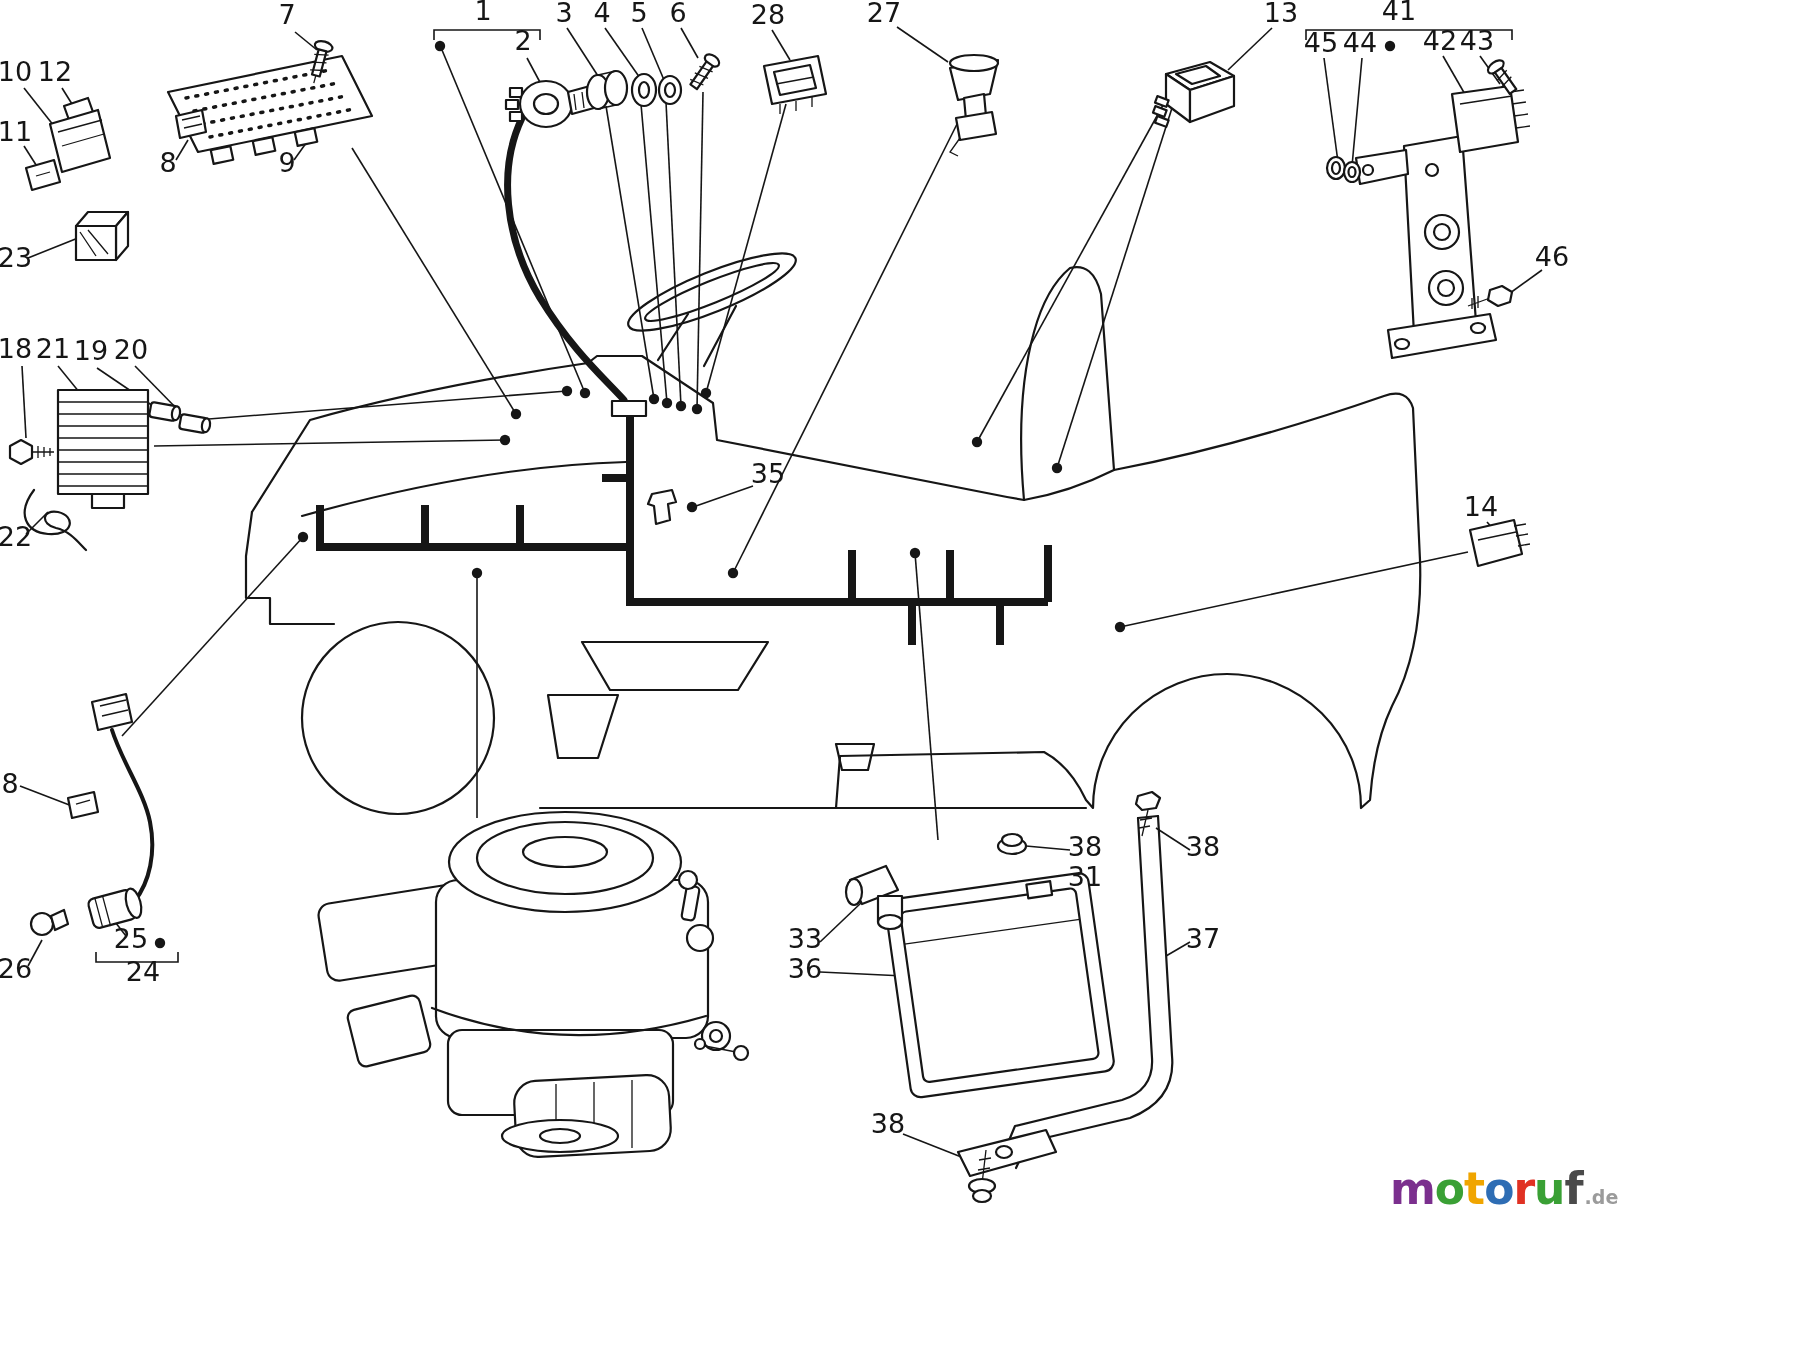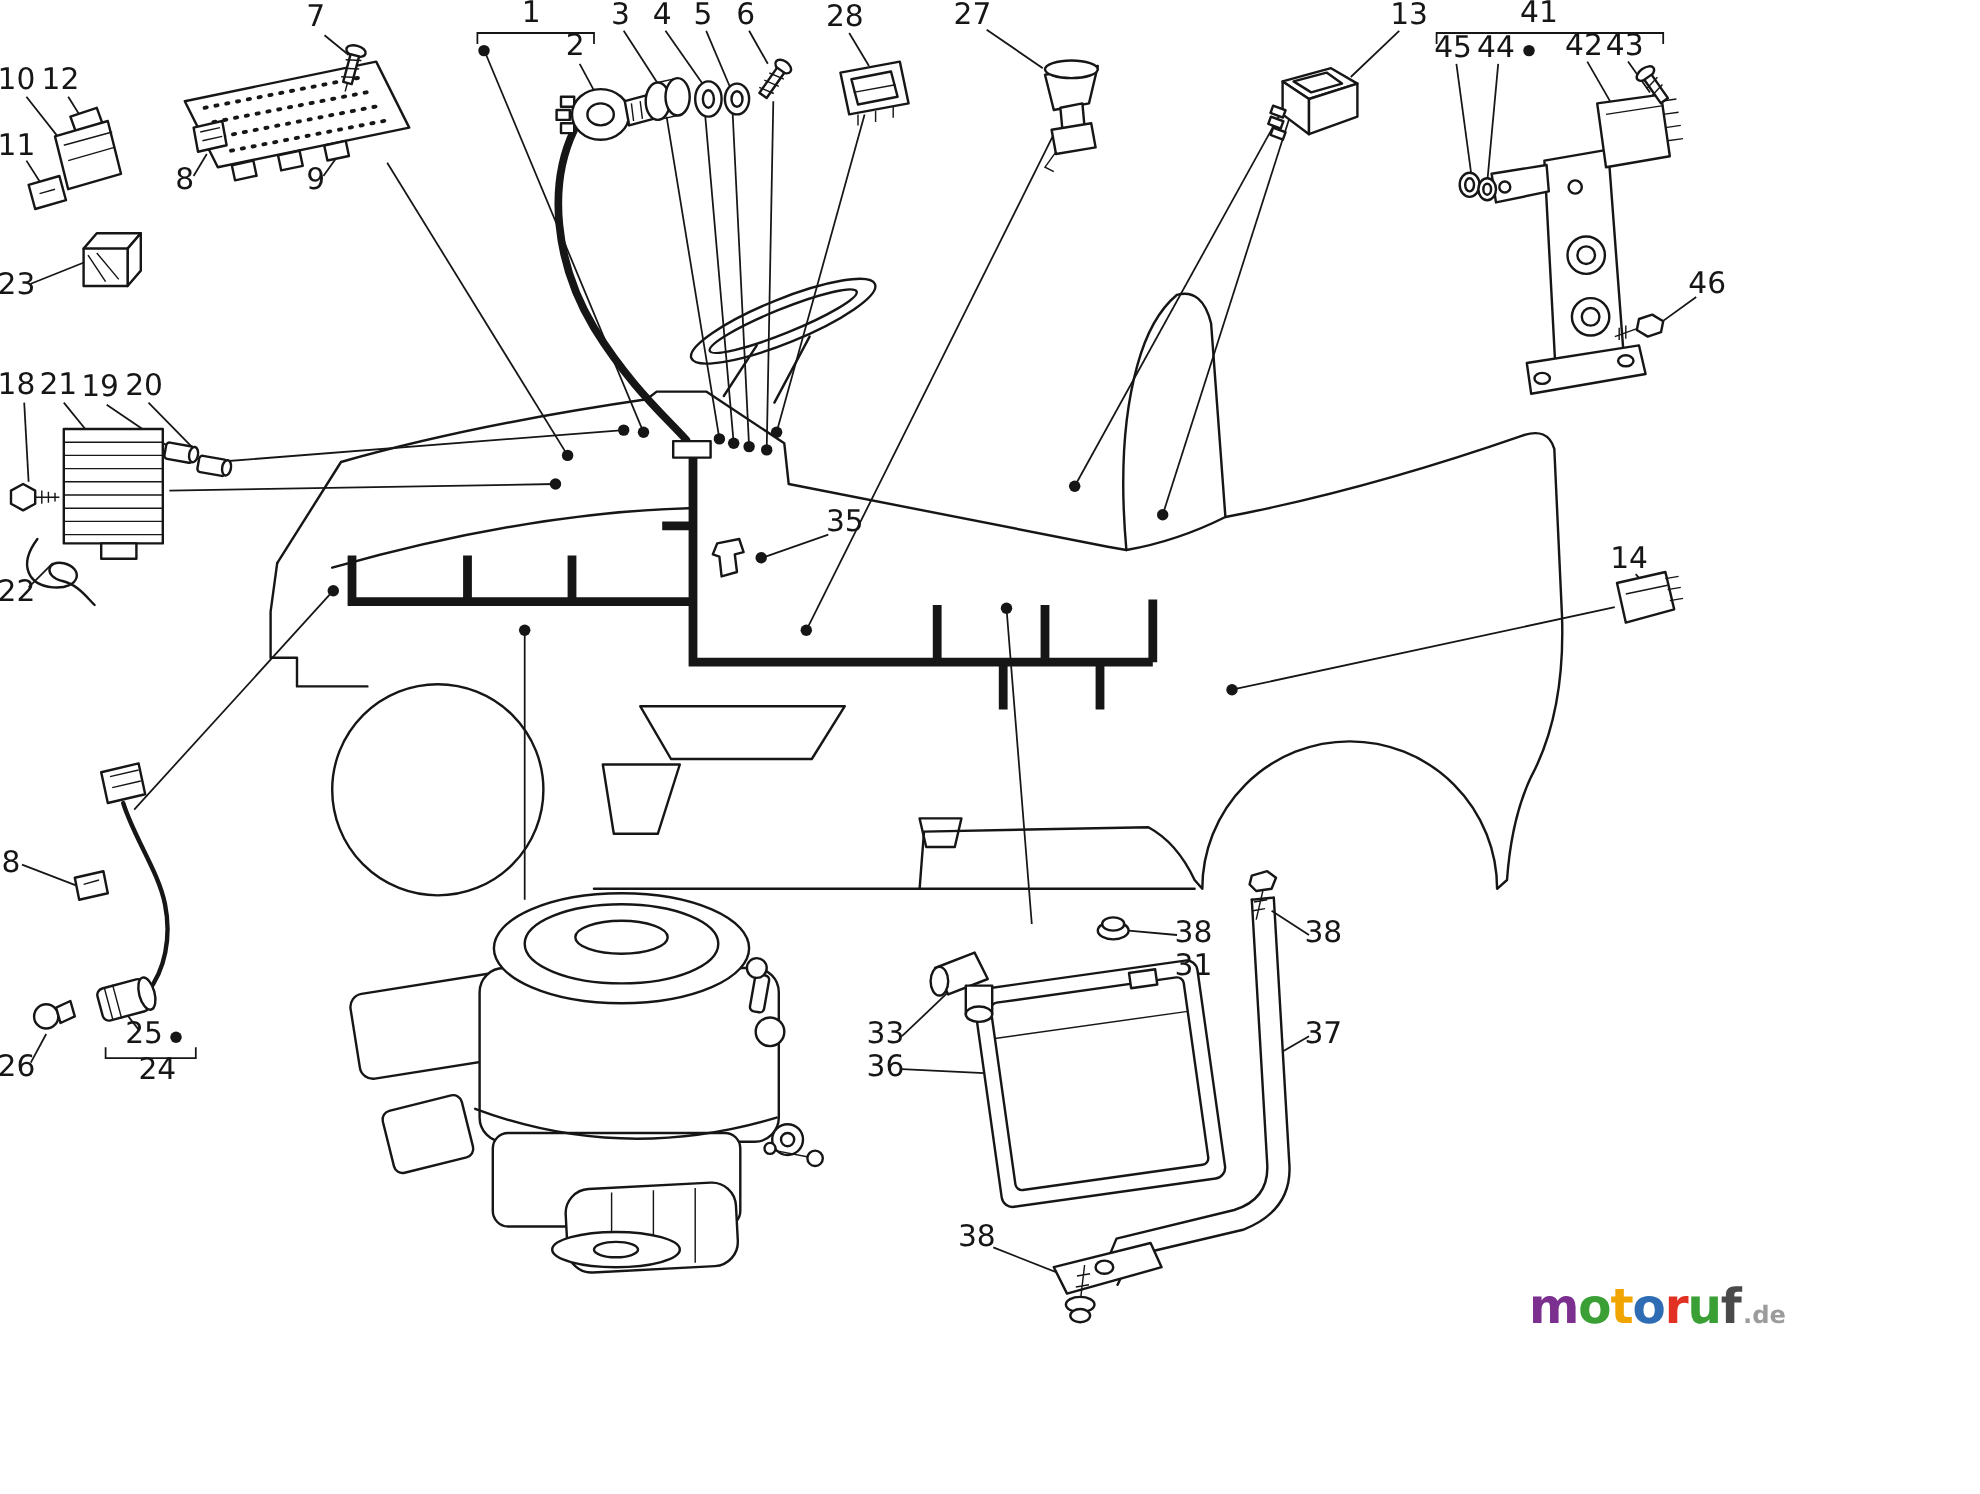--- a/index.html
+++ b/index.html
@@ -10,21 +10,21 @@
   .dot{fill:#161616;}
   .ln{fill:none;stroke:#161616;stroke-width:2.2;stroke-linecap:round;stroke-linejoin:round;}
   .pw{fill:#ffffff;stroke:#161616;stroke-width:2.2;stroke-linejoin:round;}
   .thin{fill:none;stroke:#161616;stroke-width:1.3;}
   .thick{fill:none;stroke:#161616;stroke-width:8;stroke-linecap:butt;stroke-linejoin:miter;}
   .cable{fill:none;stroke:#161616;stroke-width:7;stroke-linecap:round;}
   .wire{fill:none;stroke:#161616;stroke-width:4;stroke-linecap:round;}
   .dashdots{fill:none;stroke:#161616;stroke-width:3.5;stroke-dasharray:2 8;stroke-linecap:round;}
   .logo{position:absolute;left:1390px;top:1163px;display:flex;align-items:baseline;font-weight:bold;cursor:pointer;}
   .logo .word{font-size:44px;letter-spacing:-1px;display:flex;}
-  .logo .suffix{font-size:22px;margin-left:2px;}
+  .logo .suffix{font-size:19px;margin-left:2px;}
 </style>
 </head>
 <body>
 
 <div class="stage">
 <svg width="1800" height="1358" viewBox="0 0 1800 1358">
 
   <g class="ln">
     <path d="M 252,512 L 310,420 Q 430,386 588,363 L 597,356 L 642,356 L 713,403 L 717,440 L 1007,497 L 1024,500 Q 1015,400 1034,332 Q 1046,288 1070,268 Q 1093,262 1101,294 L 1114,470 Q 1240,446 1384,396 Q 1407,388 1413,408 L 1420,560 Q 1423,648 1392,706 Q 1374,744 1370,800 L 1361,808 A 134 134 0 0 0 1093,808 L 1086,800 Q 1070,766 1044,752 L 840,756 L 836,808"></path>
     <path d="M 252,512 L 246,556 L 246,598 L 270,598 L 270,624 L 334,624"></path>

